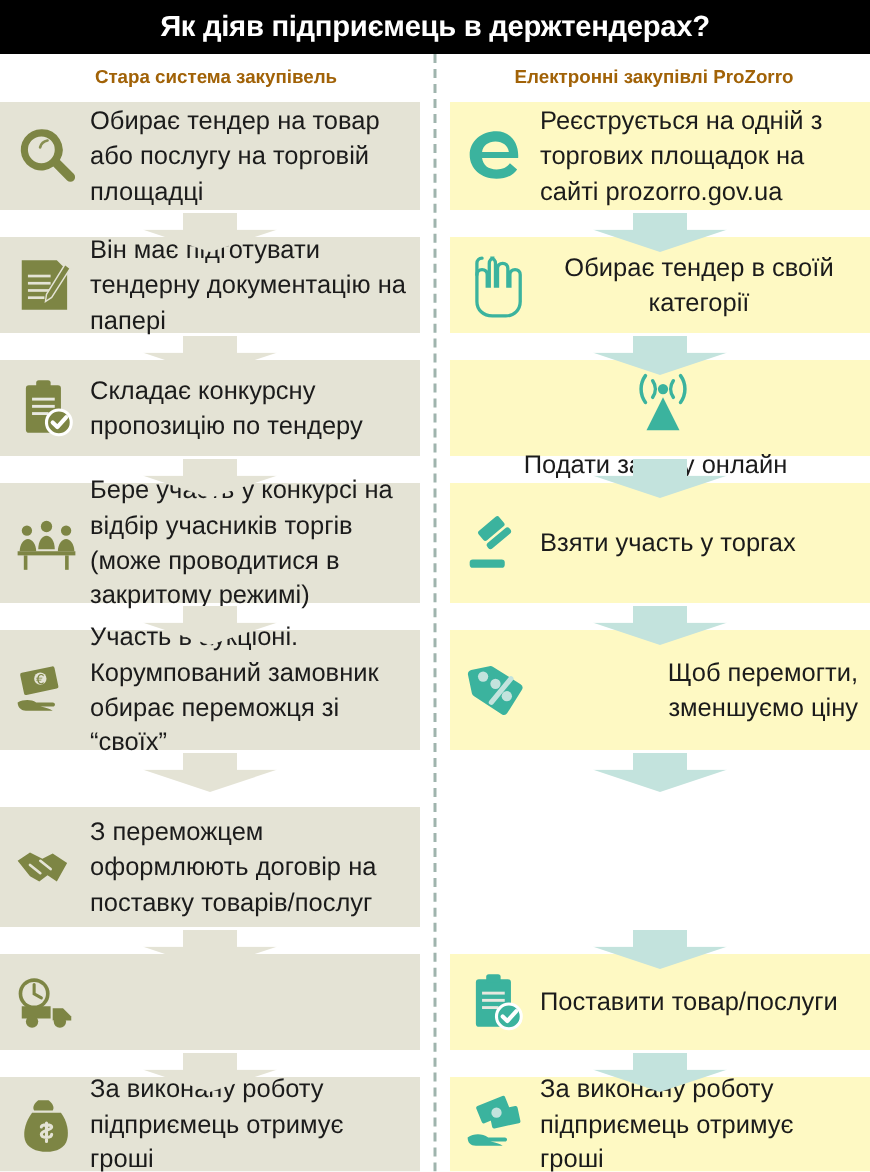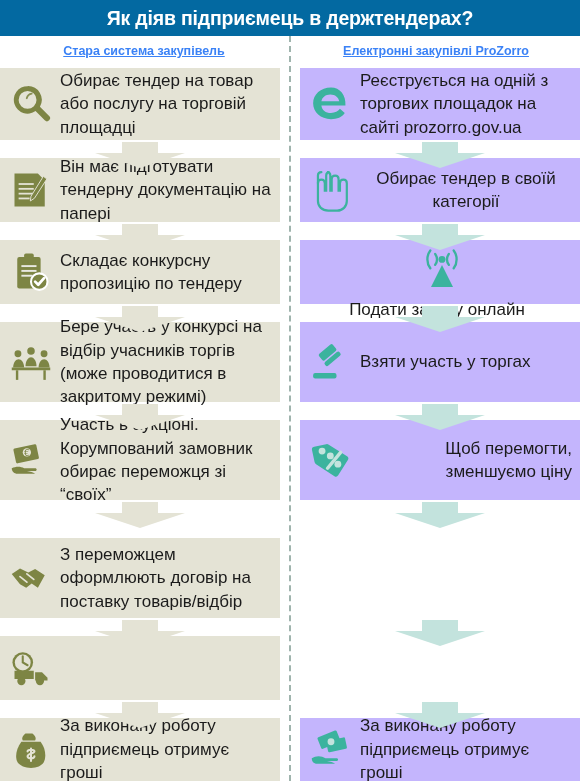--- a/index.html
+++ b/index.html
@@ -6,33 +6,33 @@
   body{
     width:580px;height:781px;
     background:#ffffff;
     font-family:"Liberation Sans","DejaVu Sans",sans-serif;
     overflow:hidden;
     position:relative;
   }
   
   #header-band{
     position:absolute;left:0;top:0;width:580px;height:36px;
-    background:#0369a1;
+    background:#000000;
     display:flex;align-items:center;justify-content:center;
   }
   #header-title{
     color:#ffffff;font-size:19.5px;font-weight:bold;letter-spacing:-0.2px;
     white-space:nowrap;
   }
   #subheads{
     position:absolute;left:0;top:36px;width:580px;height:30px;
   }
   .subhead{
     position:absolute;top:0;height:30px;display:flex;align-items:center;justify-content:center;
-    font-size:12.5px;font-weight:bold;color:#3b82f6;white-space:nowrap;text-decoration:underline;
+    font-size:12.5px;font-weight:bold;color:#a16207;white-space:nowrap;
   }
   #subhead-left{left:0;width:288px;}
   #subhead-right{left:292px;width:288px;}
 
   
   #column-divider{
     position:absolute;left:289px;top:36px;width:0;height:745px;
     border-left:2px dashed #9fb4ad;
   }
 
@@ -40,21 +40,21 @@
   .column{position:absolute;top:0;width:280px;height:781px;}
   #column-left{left:0;}
   #column-right{left:300px;}
 
   .step{
     position:absolute;left:0;width:280px;
     display:flex;align-items:center;
     box-sizing:border-box;
   }
   .step.left{background:#e4e3d5;}
-  .step.right{background:#c4b5fd;}
+  .step.right{background:#fef9c3;}
 
   .step-icon{
     flex:0 0 58px;width:58px;height:100%;
     display:flex;align-items:center;justify-content:center;
     padding-left:4px;box-sizing:border-box;
   }
   .step-icon svg{display:block;}
   .step-text{
     flex:1 1 auto;
     font-size:17px;line-height:1.38;color:#1b1b1b;
@@ -154,21 +154,21 @@
       <div class="step-text">Участь в аукціоні. Корумпований замовник обирає переможця зі “своїх”</div>
     </div>
     <div class="step left" style="top: 538px; height: 80px;">
       <div class="step-icon">
         <svg width="44" height="44" viewBox="0 0 64 64" fill="#7d8544">
           <path d="M4 26l12-8 12 6 10-5 14 9-10 18-9-6-8 6-9-5z"></path>
           <path d="M16 30l10 8" stroke="#e4e3d5" stroke-width="2.6" fill="none" stroke-linecap="round"></path>
           <path d="M26 26l10 8" stroke="#e4e3d5" stroke-width="2.6" fill="none" stroke-linecap="round"></path>
         </svg>
       </div>
-      <div class="step-text">З переможцем оформлюють договір на поставку товарів/відбір</div>
+      <div class="step-text">З переможцем оформлюють договір на поставку товарів/послуг</div>
     </div>
     <div class="step left" style="top: 636px; height: 64px;">
       <div class="step-icon">
         <svg width="44" height="44" viewBox="0 0 64 64" fill="#7d8544">
           <circle cx="20" cy="24" r="15"></circle>
           <circle cx="20" cy="24" r="11.5" fill="#e4e3d5"></circle>
           <path d="M20 15v9l7 4" stroke="#7d8544" stroke-width="3" fill="none" stroke-linecap="round"></path>
           <path d="M8 36h28v12H8z"></path>
           <path d="M38 38h10l8 8v4H38z"></path>
           <circle cx="18" cy="51" r="6"></circle>
@@ -259,20 +259,34 @@
         <svg width="44" height="44" viewBox="0 0 64 64" fill="#3bb39e">
           <path d="M30 8H12a4 4 0 0 0-4 4v18a5 5 0 0 0 1.5 3.5L32 56a4 4 0 0 0 5.6 0L56 37a4 4 0 0 0 0-5.6L33.5 9.5A5 5 0 0 0 30 8z" transform="rotate(-12 32 32)"></path>
           <circle cx="19" cy="19" r="5" fill="#c3e3dd"></circle>
           <circle cx="31" cy="26" r="5" fill="#c3e3dd"></circle>
           <circle cx="42" cy="38" r="5" fill="#c3e3dd"></circle>
           <path d="M27 44L46 21" stroke="#c3e3dd" stroke-width="5" stroke-linecap="round"></path>
         </svg>
       </div>
       <div class="step-text">Щоб перемогти, зменшуємо ціну</div>
     </div>
+    <div class="step right" style="top: 636px; height: 64px;">
+      <div class="step-icon">
+        <svg width="44" height="44" viewBox="0 0 64 64" fill="#3bb39e">
+          <rect x="12" y="10" width="34" height="46" rx="3"></rect>
+          <rect x="22" y="5" width="14" height="8" rx="2.5"></rect>
+          <rect x="18" y="22" width="22" height="2.8" fill="#e8e8e0"></rect>
+          <rect x="18" y="29" width="22" height="2.8" fill="#e8e8e0"></rect>
+          <rect x="18" y="36" width="16" height="2.8" fill="#e8e8e0"></rect>
+          <circle cx="44" cy="46" r="12" stroke="#ffffff" stroke-width="3"></circle>
+          <path d="M38 46l4.5 4.5L51 41" stroke="#ffffff" stroke-width="4" fill="none" stroke-linecap="round" stroke-linejoin="round"></path>
+        </svg>
+      </div>
+      <div class="step-text">Поставити товар/послуги</div>
+    </div>
     <div class="step right" style="top: 718px; height: 63px;">
       <div class="step-icon">
         <svg width="44" height="44" viewBox="0 0 64 64" fill="#3bb39e">
           <rect x="14" y="8" width="30" height="18" rx="2" transform="rotate(-22 29 17)"></rect>
           <rect x="26" y="16" width="28" height="17" rx="2" transform="rotate(-12 40 24)"></rect>
           <circle cx="32" cy="20" r="5" fill="#c3e3dd"></circle>
           <path d="M4 44c6-4 14-4 20 0h16c3 0 3 4 0 4H26c5 1 9 2 12 4H12c-5 0-8-3-8-8z"></path>
         </svg>
       </div>
       <div class="step-text">За виконану роботу підприємець отримує гроші</div>

